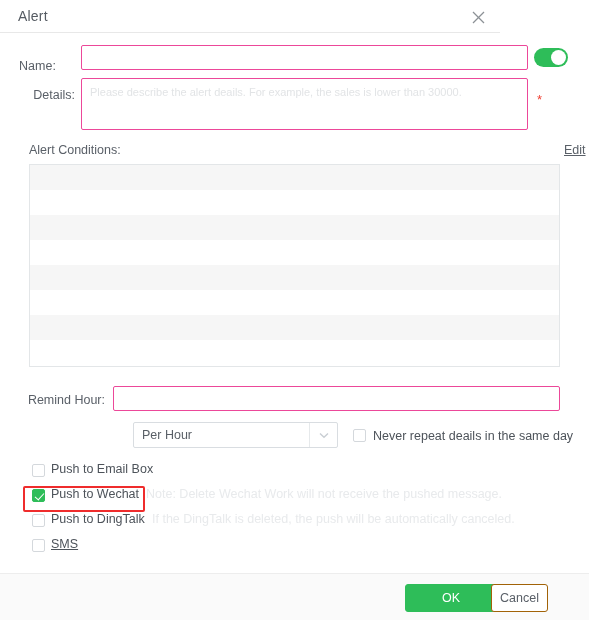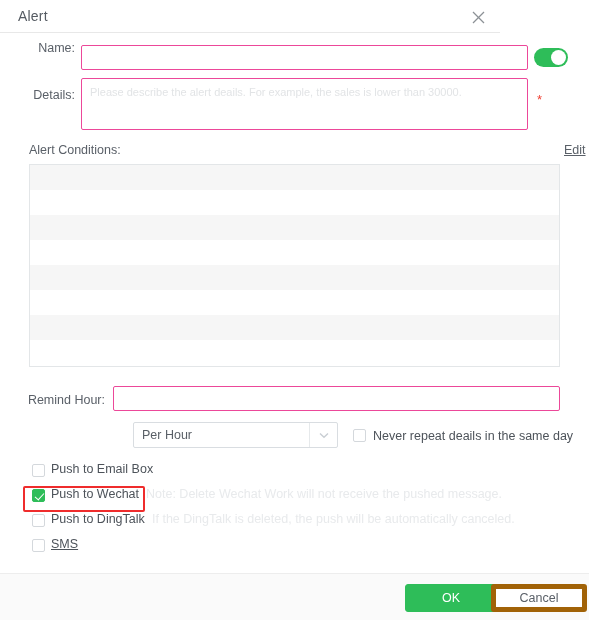--- a/index.html
+++ b/index.html
@@ -176,42 +176,42 @@
     font-family: "Liberation Sans", sans-serif;
     font-size: 12.5px;
     cursor: pointer;
     display: flex; align-items: center; justify-content: center;
   }
   .btn-ok {
     top: 10px; left: 405px; width: 92px;
     background: #2ebd59; border: 1px solid #2ebd59; color: #ffffff;
   }
   .btn-cancel {
-    top: 10px; left: 491px; width: 96px;
-    background: #ffffff; border: 5px solid #a16207; color: #5a6068;
+    top: 10px; left: 491px; width: 57px;
+    background: #ffffff; border: 1px solid #a16207; color: #5a6068;
   }
 </style>
 </head>
 <body>
 
 <div class="dialog">
 
   <div class="titlebar">
     <div class="title-text">Alert</div>
     <div class="close-btn">
       <svg width="13" height="13" viewBox="0 0 13 13" aria-hidden="true">
         <line x1="1" y1="1" x2="12" y2="12" stroke="#8c9196" stroke-width="1.2"></line>
         <line x1="12" y1="1" x2="1" y2="12" stroke="#8c9196" stroke-width="1.2"></line>
       </svg>
     </div>
   </div>
 
   <div class="body">
 
-    <div class="lbl" style="left:0;top:8px;width:75px;">Name:</div>
+    <div class="lbl" style="left:0;top:26px;width:75px;text-align:center;">Name:</div>
     <input class="txt-input" style="left: 81px; top: 12px; width: 447px; height: 25px;" placeholder="">
     <div class="toggle" style="left:534px;top:15px;">
       <div class="knob"></div>
     </div>
 
     <div class="lbl" style="left:0;top:55px;width:75px;">Details:</div>
     <textarea class="txt-input" style="left: 81px; top: 45px; width: 447px; height: 52px;" placeholder="Please describe the alert deails. For example, the sales is lower than 30000."></textarea>
     <div class="req-star" style="left:537px;top:60px;">*</div>
 
     <div class="lbl" style="left:29px;top:110px;width:160px;text-align:left;">Alert Conditions:</div>

